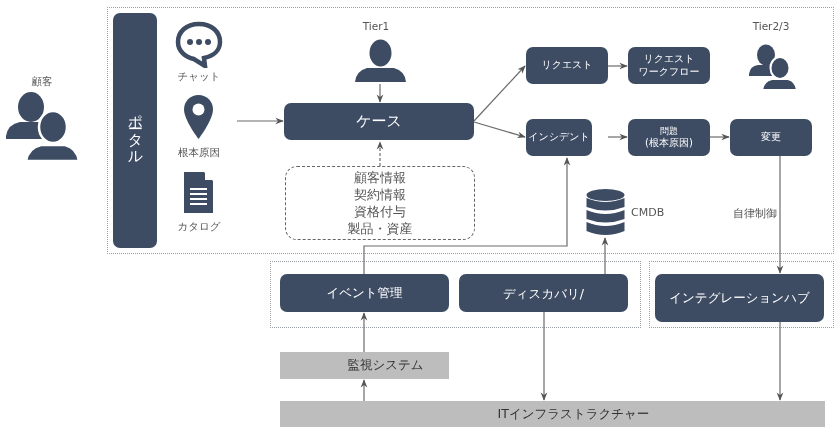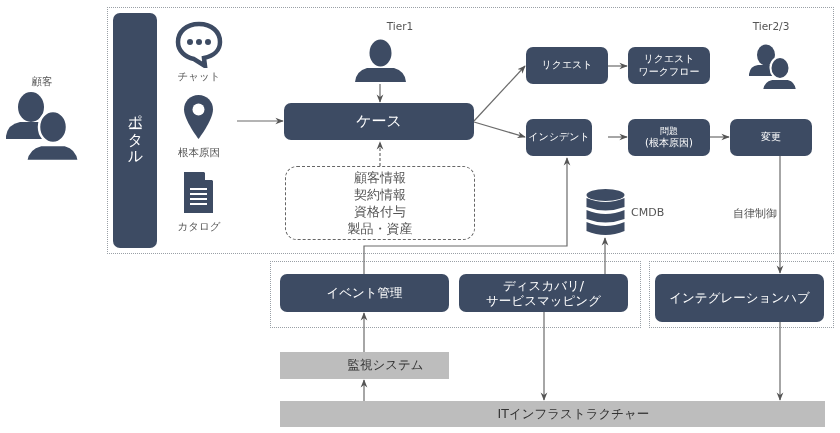--- a/index.html
+++ b/index.html
@@ -94,21 +94,21 @@
   <path d="M22,1 L22,9 L30,9 Z" fill="#fff"></path>
   <g stroke="#fff" stroke-width="2">
       <line x1="7" y1="18" x2="24" y2="18"></line>
       <line x1="7" y1="23" x2="24" y2="23"></line>
       <line x1="7" y1="28" x2="24" y2="28"></line>
       <line x1="7" y1="33" x2="24" y2="33"></line>
     </g>
 </svg>
 <div class="label lbl-center" style="left:199px; top:220px;">カタログ</div>
 
-<div class="label lbl-center" style="left:400px; top:20px;">Tier1</div>
+<div class="label lbl-center" style="left:376px; top:20px;">Tier1</div>
 <svg class="abs" style="left:355px; top:39px;" width="51" height="44" viewBox="0 0 51 44">
   <g fill="#3d4b63">
     <ellipse cx="25.5" cy="14" rx="11" ry="13.5"></ellipse>
     <path d="M0,43 Q1,32 12,29 L39,29 Q50,32 51,43 Z"></path>
   </g>
 </svg>
 
 <div class="node lg" style="left:284px; top:103px; width:190px; height:37px;">ケース</div>
 
 <div class="infobox">
@@ -150,18 +150,17 @@
     <path d="M0.5,33 Q19.5,41 38.5,33 L38.5,42 Q19.5,50 0.5,42 Z"></path>
   </g>
 </svg>
 <div class="label" style="left:631px; top:206px; font-size:11px;">CMDB</div>
 
 <div class="label" style="left:733px; top:206px; font-size:11px;">自律制御</div>
 
 <div class="node md" style="left:280px; top:274px; width:169px; height:38px;">イベント管理</div>
 <div class="node md" style="left:459px; top:274px; width:169px; height:38px; flex-direction:column; line-height:1.2;">
   <span>ディスカバリ/</span>
-  <span>サービスマッピング</span>
 </div>
 <div class="node md" style="left:655px; top:274px; width:169px; height:48px;">インテグレーションハブ</div>
 
 <div class="graybox" style="left:280px; top:352px; width:169px; height:27px;">監視システム</div>
 <div class="graybox" style="left:280px; top:401px; width:545px; height:26px;">ITインフラストラクチャー</div>
 
 </body></html>

